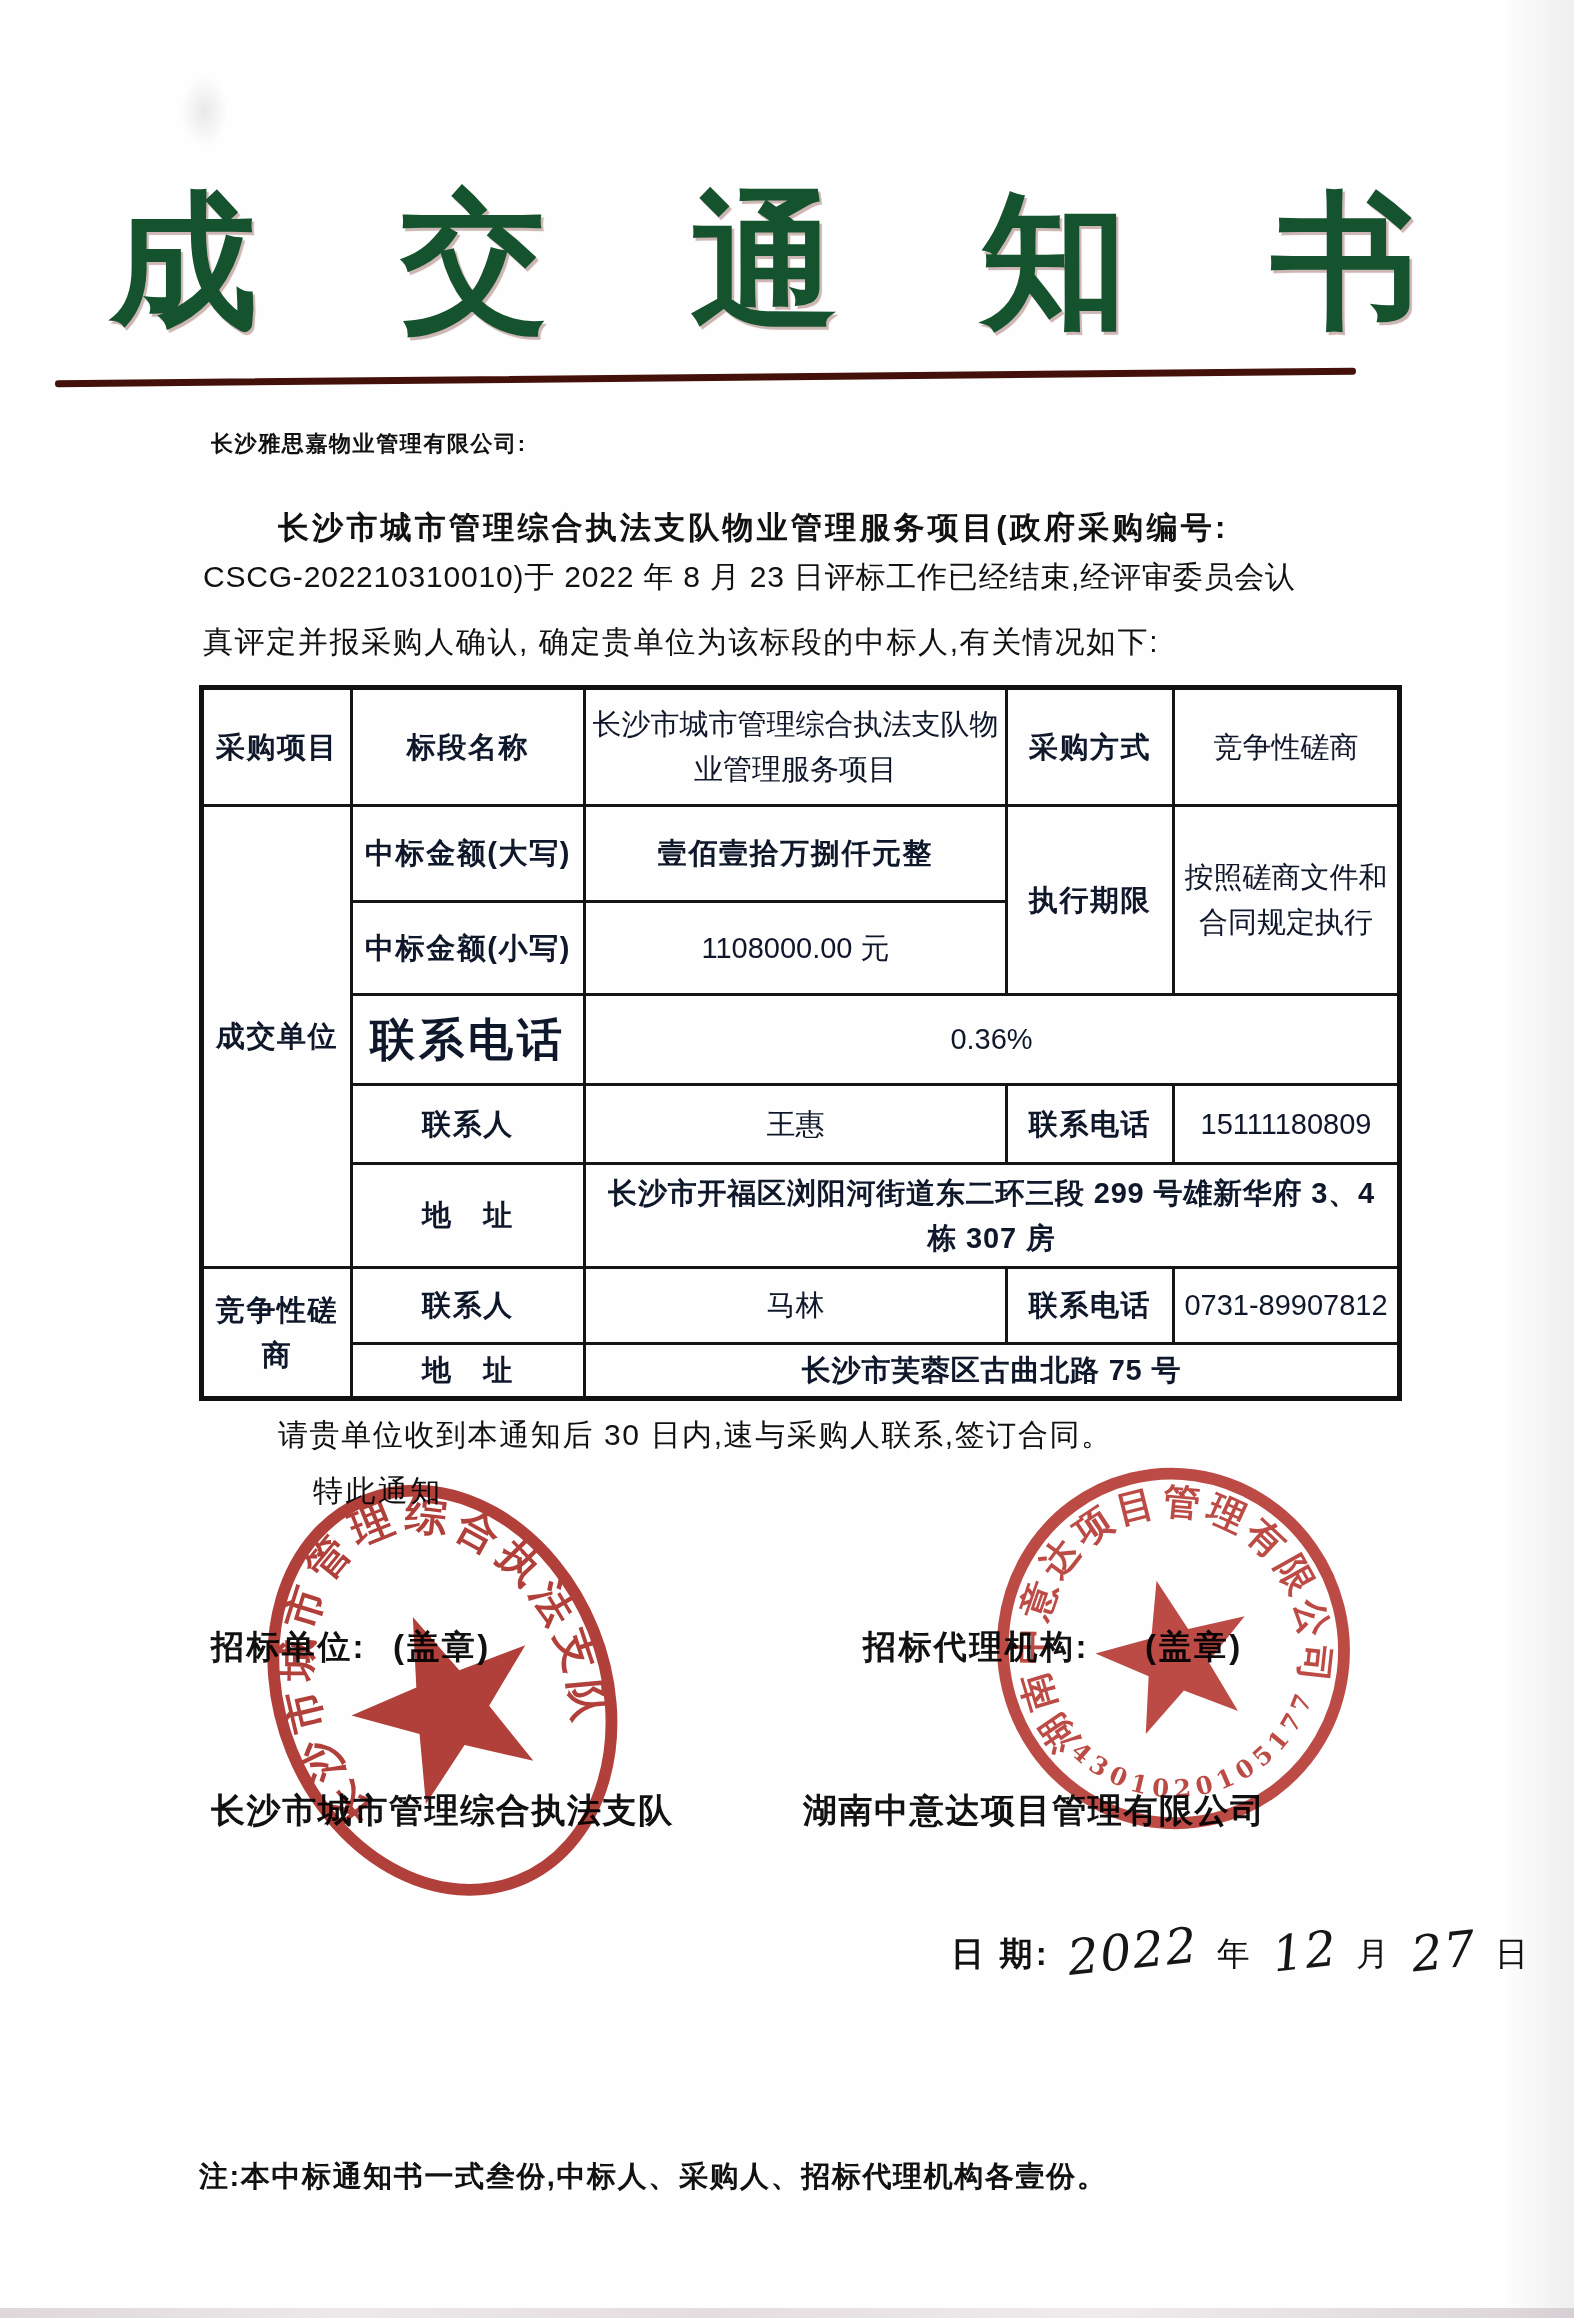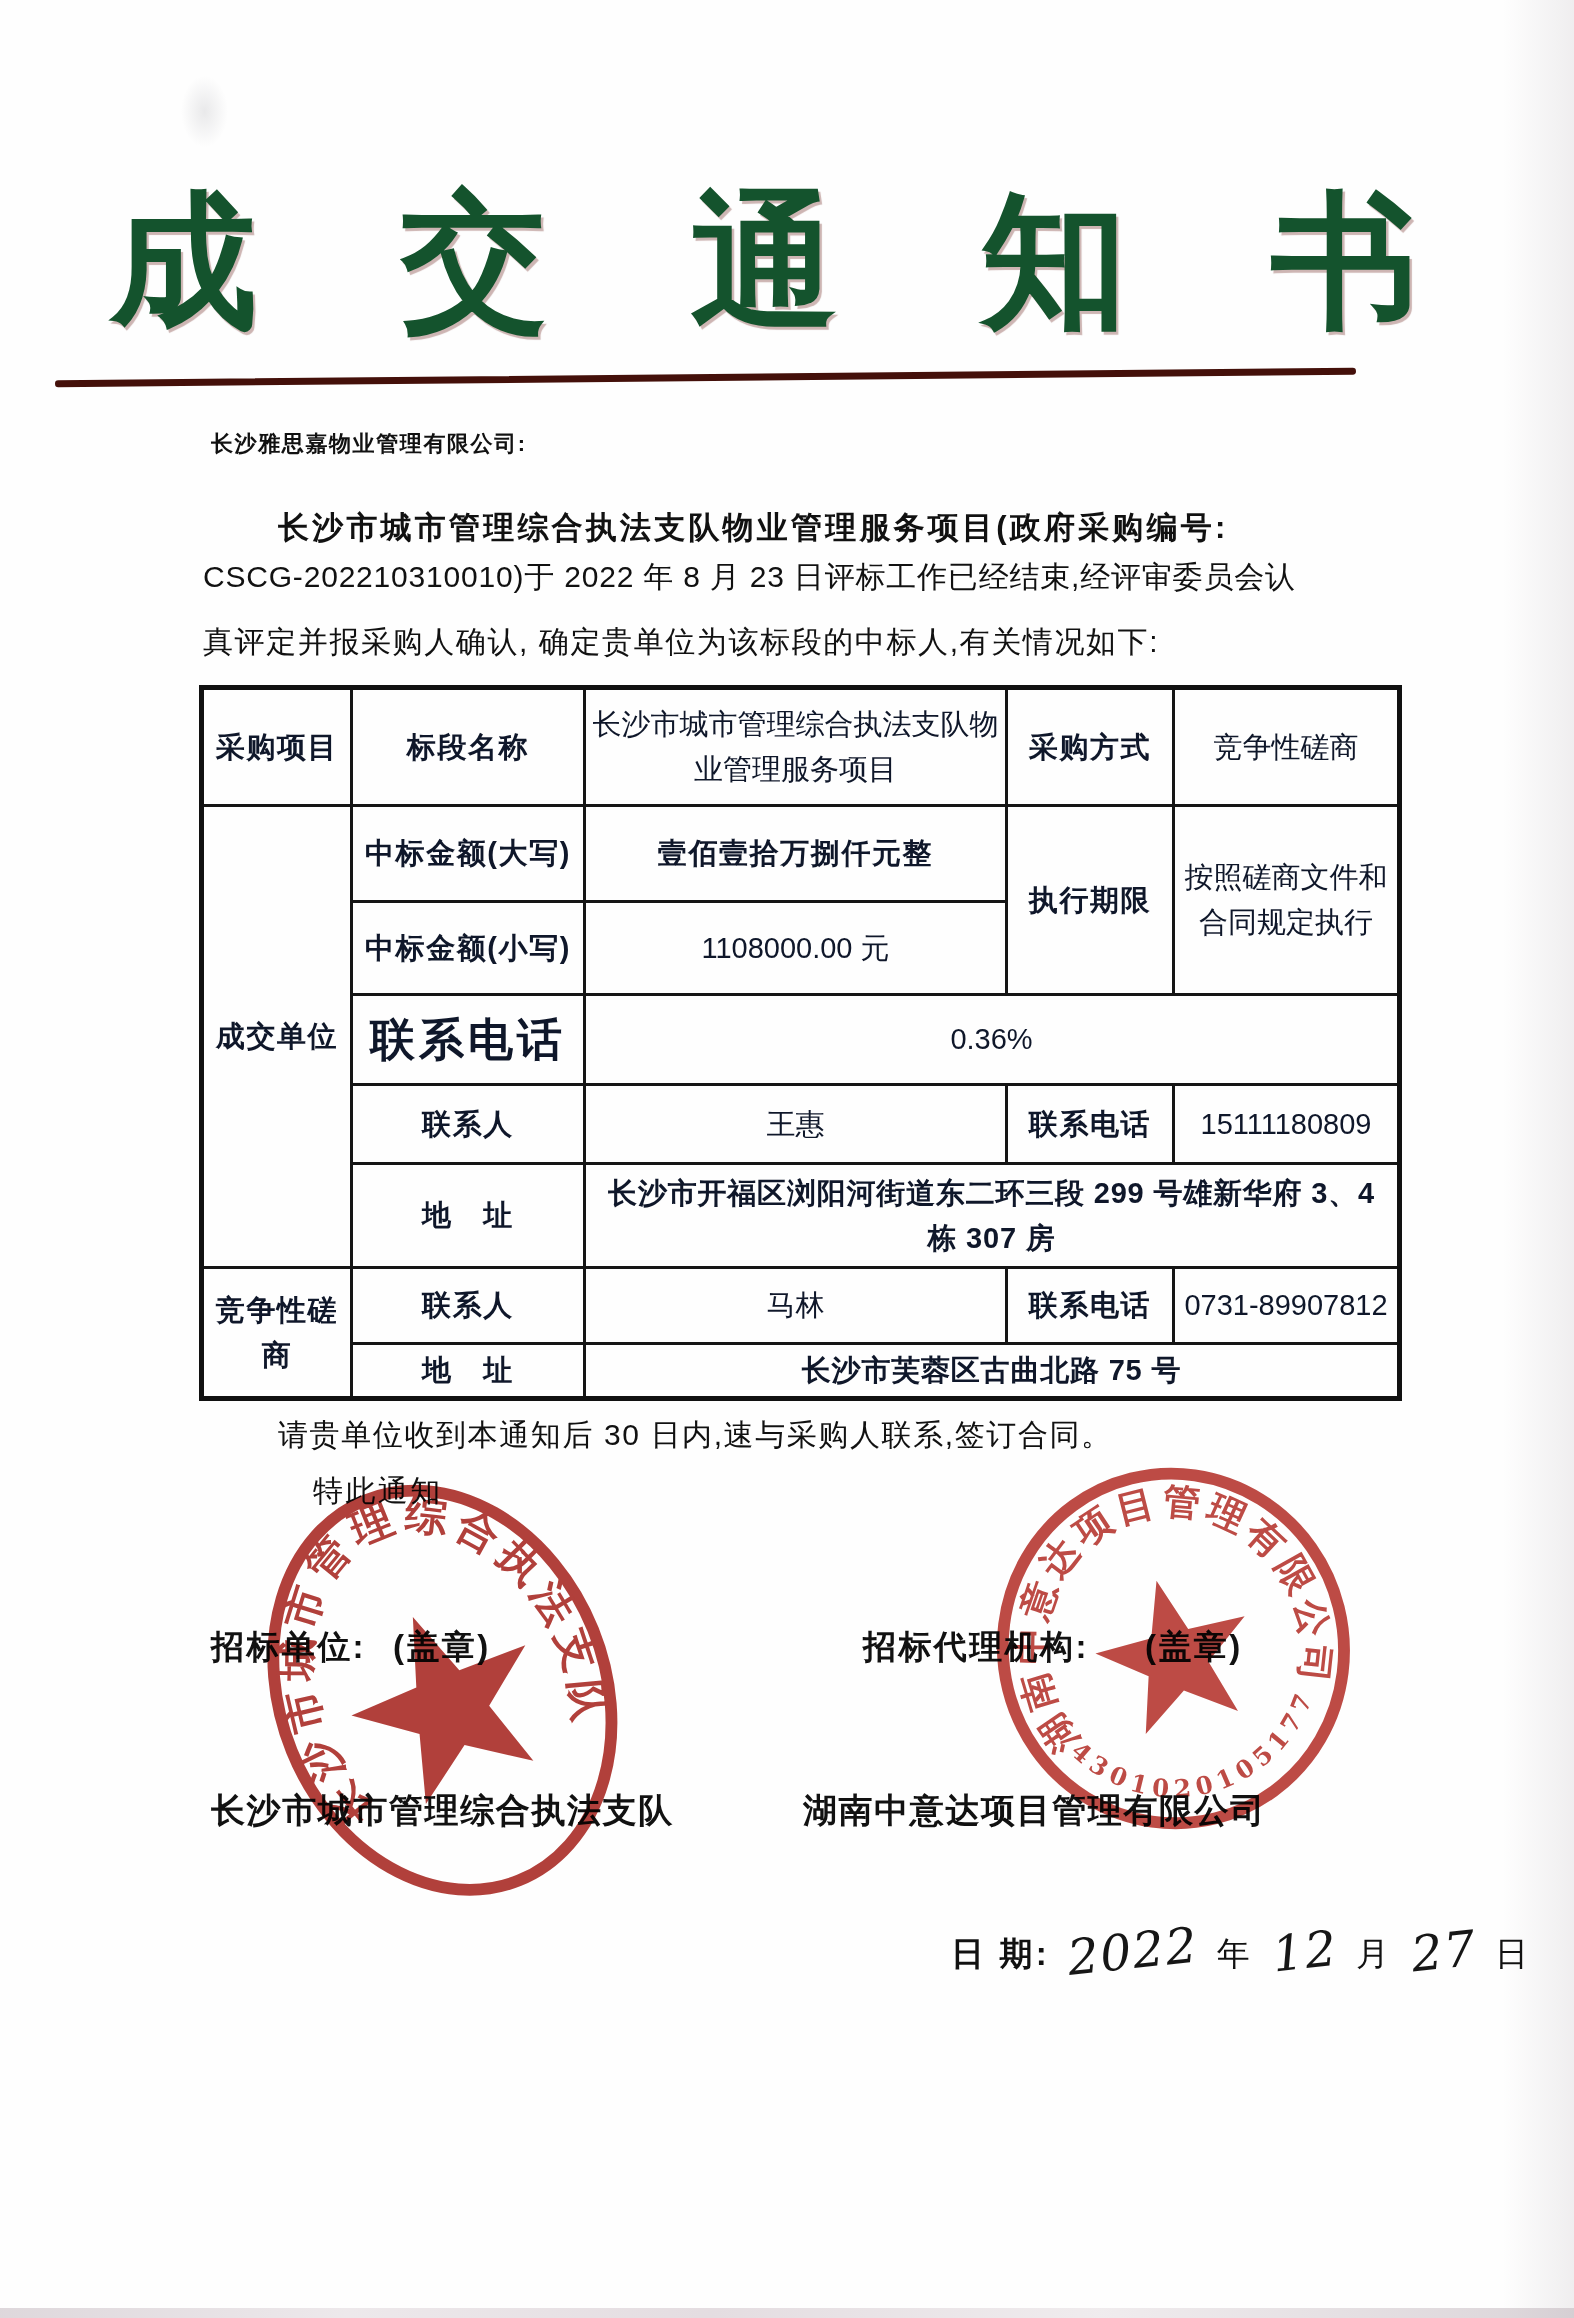--- a/index.html
+++ b/index.html
@@ -189,20 +189,21 @@
   <div class="txt dateline">
     <span>日 期:</span>
     <span class="hand">2022</span>
     <span class="unit">年</span>
     <span class="hand">12</span>
     <span class="unit">月</span>
     <span class="hand">27</span>
     <span class="unit">日</span>
   </div>
 
+  <div class="txt footnote">注:本中标通知书一式叁份,中标人、采购人、招标代理机构各壹份。</div>
 
   <svg class="stamps" viewBox="0 0 1996 2940">
     <defs>
       <path id="leftArc" d="M 439 2279 A 158 212 0 1 1 683 2279" fill="none"></path>
       <path id="rightArc" d="M 1360 2196 A 164 170 0 1 1 1616 2196" fill="none"></path>
       <path id="rightNum" d="M 1334 2196 A 188 194 0 0 0 1642 2196" fill="none"></path>
     </defs>
 
     <g transform="rotate(-22 561 2143)">
       <ellipse cx="561" cy="2143" rx="206" ry="260" fill="none" stroke="#a8251f" stroke-width="15"></ellipse>

